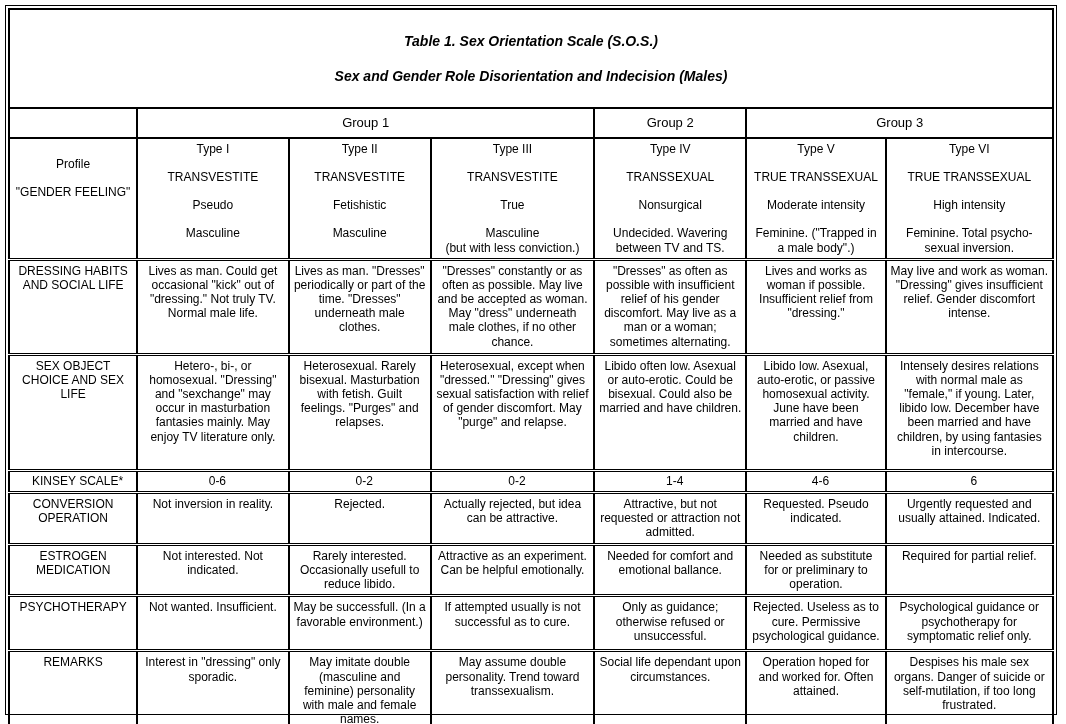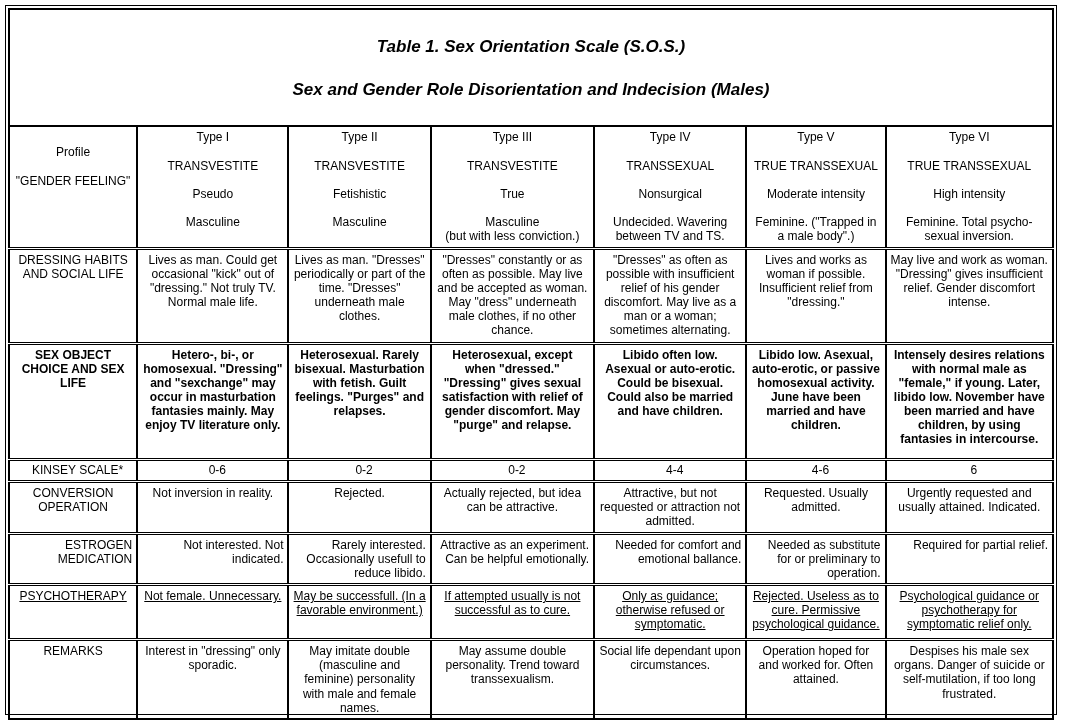--- a/index.html
+++ b/index.html
@@ -34,38 +34,38 @@
     line-height: 1.18;
     padding: 3px 4px;
     white-space: pre-line;
     overflow: hidden;
     box-sizing: border-box;
     word-wrap: break-word;
   }
   tr.title-row td {
     font-weight: bold;
     font-style: italic;
-    font-size: 17px;
+    font-size: 14px;
     line-height: 1.25;
     padding: 5px 0 4px 0;
     vertical-align: middle;
   }
   tr.group-row td {
     vertical-align: middle;
     font-size: 13px;
     height: 30px;
   }
   tr.sep td { border-top: 3px double #000; }
   tr.profile-row td   { height: 118px; }
   tr.dress-row td     { height: 95px; }
-  tr.sexobj-row td    { height: 116px; font-weight: bold; }
+  tr.sexobj-row td    { height: 116px; }
   tr.kinsey-row td    { height: 22px; padding-top: 2px; padding-left: 13px; }
   tr.conv-row td      { height: 52px; margin-left: 30px; }
-  tr.estr-row td      { height: 51px; text-align: right; }
-  tr.psych-row td     { height: 55px; text-decoration: underline; }
+  tr.estr-row td      { height: 51px; }
+  tr.psych-row td     { height: 55px; }
   tr.remarks-row td   { height: 78px; }
   td.rowhead { }
   td.rowhead-offset { padding-top: 18px; }
 </style>
 </head>
 <body>
 
 <div class="frame">
   <table class="sos">
     <colgroup>
@@ -79,20 +79,26 @@
     </colgroup>
 
     <tbody>
         <tr class="title-row">
       <td colspan="7">
         <div>Table 1. Sex Orientation Scale (S.O.S.)</div>
         <div>Sex and Gender Role Disorientation and Indecision (Males)</div>
       </td>
     </tr>
 
+    <tr class="group-row">
+      <td></td>
+      <td colspan="3">Group 1</td>
+      <td>Group 2</td>
+      <td colspan="2">Group 3</td>
+    </tr>
 
     <tr class="profile-row">
       <td class="rowhead rowhead-offset">Profile
 
 "GENDER FEELING"</td>
       <td>Type I
 
 TRANSVESTITE
 
 Pseudo
@@ -146,59 +152,59 @@
       <td>May live and work as woman. "Dressing" gives insufficient relief. Gender discomfort intense.</td>
     </tr>
 
     <tr class="sexobj-row sep">
       <td class="rowhead">SEX OBJECT CHOICE AND SEX LIFE</td>
       <td>Hetero-, bi-, or homosexual. "Dressing" and "sexchange" may occur in masturbation fantasies mainly. May enjoy TV literature only.</td>
       <td>Heterosexual. Rarely bisexual. Masturbation with fetish. Guilt feelings. "Purges" and relapses.</td>
       <td>Heterosexual, except when "dressed." "Dressing" gives sexual satisfaction with relief of gender discomfort. May "purge" and relapse.</td>
       <td>Libido often low. Asexual or auto-erotic. Could be bisexual. Could also be married and have children.</td>
       <td>Libido low. Asexual, auto-erotic, or passive homosexual activity. June have been married and have children.</td>
-      <td>Intensely desires relations with normal male as "female," if young. Later, libido low. November have been married and have children, by using fantasies in intercourse.</td>
+      <td>Intensely desires relations with normal male as "female," if young. Later, libido low. December have been married and have children, by using fantasies in intercourse.</td>
     </tr>
 
     <tr class="kinsey-row sep">
       <td class="rowhead">KINSEY SCALE*</td>
       <td>0-6</td>
       <td>0-2</td>
       <td>0-2</td>
-      <td>4-4</td>
+      <td>1-4</td>
       <td>4-6</td>
       <td>6</td>
     </tr>
 
     <tr class="conv-row sep">
       <td class="rowhead">CONVERSION OPERATION</td>
       <td>Not inversion in reality.</td>
       <td>Rejected.</td>
       <td>Actually rejected, but idea can be attractive.</td>
       <td>Attractive, but not requested or attraction not admitted.</td>
-      <td>Requested. Usually admitted.</td>
+      <td>Requested. Pseudo indicated.</td>
       <td>Urgently requested and usually attained. Indicated.</td>
     </tr>
 
     <tr class="estr-row sep">
       <td class="rowhead">ESTROGEN MEDICATION</td>
       <td>Not interested. Not indicated.</td>
       <td>Rarely interested. Occasionally usefull to reduce libido.</td>
       <td>Attractive as an experiment. Can be helpful emotionally.</td>
       <td>Needed for comfort and emotional ballance.</td>
       <td>Needed as substitute for or preliminary to operation.</td>
       <td>Required for partial relief.</td>
     </tr>
 
     <tr class="psych-row sep">
       <td class="rowhead">PSYCHOTHERAPY</td>
-      <td>Not female. Unnecessary.</td>
+      <td>Not wanted. Insufficient.</td>
       <td>May be successfull. (In a favorable environment.)</td>
       <td>If attempted usually is not successful as to cure.</td>
-      <td>Only as guidance; otherwise refused or symptomatic.</td>
+      <td>Only as guidance; otherwise refused or unsuccessful.</td>
       <td>Rejected. Useless as to cure. Permissive psychological guidance.</td>
       <td>Psychological guidance or psychotherapy for symptomatic relief only.</td>
     </tr>
 
     <tr class="remarks-row sep">
       <td class="rowhead">REMARKS</td>
       <td>Interest in "dressing" only sporadic.</td>
       <td>May imitate double (masculine and feminine) personality with male and female names.</td>
       <td>May assume double personality. Trend toward transsexualism.</td>
       <td>Social life dependant upon circumstances.</td>

